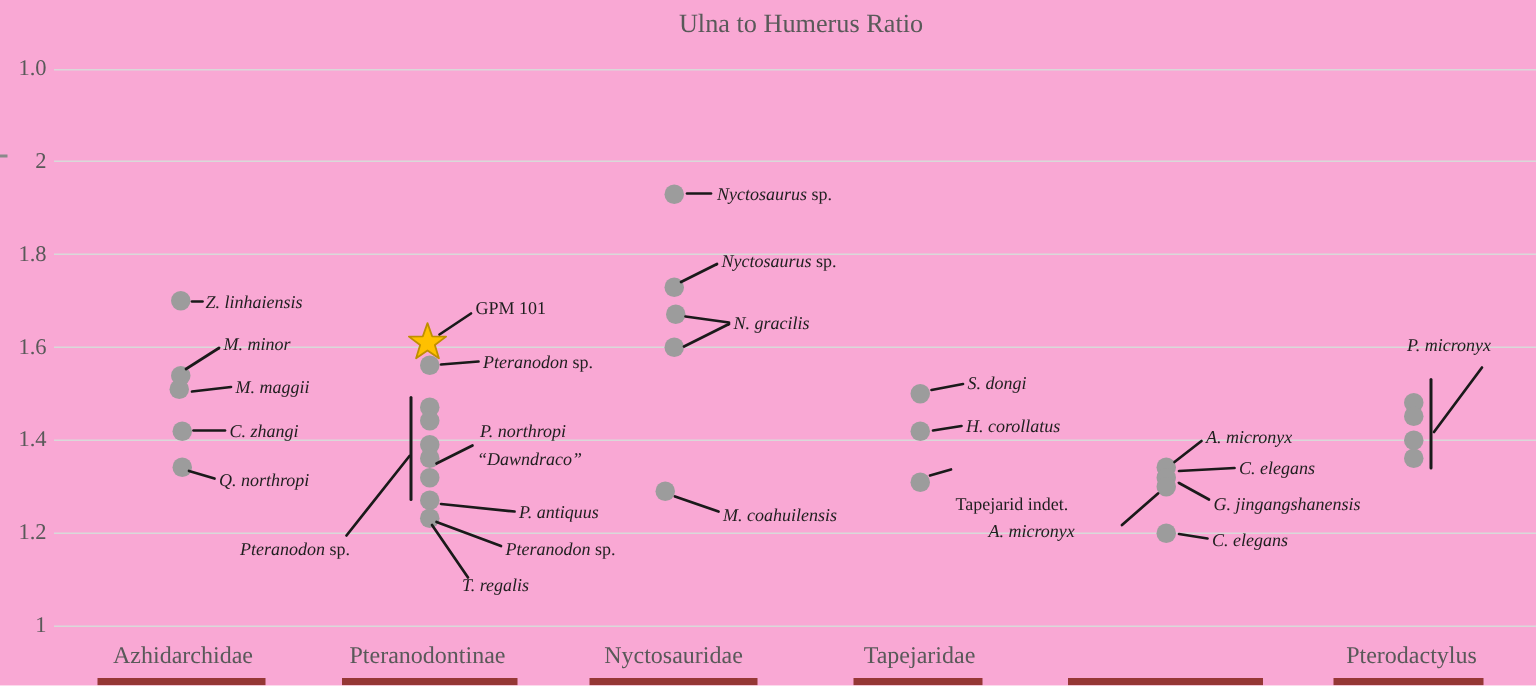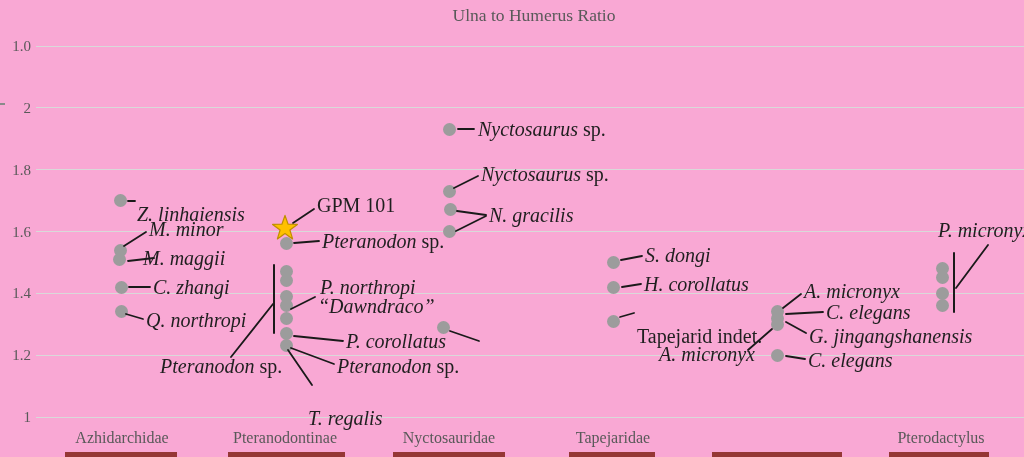--- a/index.html
+++ b/index.html
@@ -7,21 +7,21 @@
          font-family:"Liberation Serif","DejaVu Serif",serif;overflow:hidden;}
   .title{position:absolute;left:534px;top:5px;transform:translateX(-50%);
          font-size:17.5px;color:#595959;white-space:nowrap;z-index:4;}
   .grid{position:absolute;left:36px;width:988px;height:1px;background:#d9d9d9;z-index:1;}
   .ytick{position:absolute;left:0;width:31px;height:20px;line-height:20px;text-align:right;
          font-size:15px;color:#595959;z-index:2;}
   .xcat{position:absolute;top:429px;transform:translateX(-50%);font-size:16px;
         color:#595959;white-space:nowrap;z-index:2;}
   .dot{position:absolute;width:13px;height:13px;border-radius:50%;background:#9c9c9c;z-index:2;}
   #overlay{position:absolute;left:0;top:0;width:1024px;height:457px;z-index:3;pointer-events:none;}
-  .anno{position:absolute;transform:translateY(-50%);font-size:20px;line-height:20px;
+  .anno{position:absolute;transform:translateY(-50%);font-size:12px;line-height:20px;
         color:#1f1f1f;white-space:nowrap;z-index:4;}
   .redbar{position:absolute;top:452px;height:5px;background:#953735;z-index:2;}
   .ydash{position:absolute;left:0;top:103px;width:5px;height:2px;background:#8a8a8a;z-index:2;}
 </style>
 </head>
 <body>
 
 <div id="chart">
   <div class="title">Ulna to Humerus Ratio</div>
   <div class="ydash"></div>
@@ -97,36 +97,37 @@
     <div class="dot" style="left: 606.5px; top: 280.65px; background: rgb(156, 156, 156);"></div>
     <div class="dot" style="left: 606.5px; top: 314.658px; background: rgb(156, 156, 156);"></div>
     <div class="dot" style="left: 770.5px; top: 305.383px; background: rgb(156, 156, 156);"></div>
     <div class="dot" style="left: 770.5px; top: 311.567px; background: rgb(156, 156, 156);"></div>
     <div class="dot" style="left: 770.5px; top: 317.75px; background: rgb(156, 156, 156);"></div>
     <div class="dot" style="left: 770.5px; top: 348.667px; background: rgb(156, 156, 156);"></div>
     <div class="dot" style="left: 935.5px; top: 262.1px; background: rgb(156, 156, 156);"></div>
     <div class="dot" style="left: 935.5px; top: 271.375px; background: rgb(156, 156, 156);"></div>
     <div class="dot" style="left: 935.5px; top: 286.833px; background: rgb(156, 156, 156);"></div>
     <div class="dot" style="left: 935.5px; top: 299.2px; background: rgb(156, 156, 156);"></div>
-    <div class="anno" style="left: 137px; top: 214px; font-family: Liberation Serif, serif;"><span style="font-style: italic;">Z. linhaiensis</span></div>
+    <div class="anno" style="left: 137px; top: 201px; font-family: Liberation Serif, serif;"><span style="font-style: italic;">Z. linhaiensis</span></div>
     <div class="anno" style="left: 149px; top: 229px;"><span style="font-style: italic;">M. minor</span></div>
-    <div class="anno" style="left: 143px; top: 258px;"><span style="font-style: italic;">M. maggii</span></div>
+    <div class="anno" style="left: 157px; top: 258px;"><span style="font-style: italic;">M. maggii</span></div>
     <div class="anno" style="left: 153px; top: 287px;"><span style="font-style: italic;">C. zhangi</span></div>
     <div class="anno" style="left: 146px; top: 320px;"><span style="font-style: italic;">Q. northropi</span></div>
     <div class="anno" style="left: 317px; top: 205px;"><span>GPM 101</span></div>
     <div class="anno" style="left: 322px; top: 241px;"><span style="font-style: italic;">Pteranodon</span><span> sp.</span></div>
     <div class="anno" style="left: 320px; top: 287px;"><span style="font-style: italic;">P. northropi</span></div>
     <div class="anno" style="left: 318px; top: 306px;"><span style="font-style: italic;">“Dawndraco”</span></div>
-    <div class="anno" style="left: 346px; top: 341px;"><span style="font-style: italic;">P. corollatus</span></div>
+    <div class="anno" style="left: 346px; top: 341px;"><span style="font-style: italic;">P. antiquus</span></div>
     <div class="anno" style="left: 337px; top: 366px;"><span style="font-style: italic;">Pteranodon</span><span> sp.</span></div>
-    <div class="anno" style="left: 308px; top: 390px; margin-top: 28px;"><span style="font-style: italic;">T. regalis</span></div>
+    <div class="anno" style="left: 308px; top: 390px;"><span style="font-style: italic;">T. regalis</span></div>
     <div class="anno" style="left: 160px; top: 366px;"><span style="font-style: italic;">Pteranodon</span><span> sp.</span></div>
     <div class="anno" style="left: 478px; top: 129px;"><span style="font-style: italic;">Nyctosaurus</span><span> sp.</span></div>
     <div class="anno" style="left: 481px; top: 174px;"><span style="font-style: italic;">Nyctosaurus</span><span> sp.</span></div>
     <div class="anno" style="left: 489px; top: 215px;"><span style="font-style: italic;">N. gracilis</span></div>
+    <div class="anno" style="left: 482px; top: 343px;"><span style="font-style: italic;">M. coahuilensis</span></div>
     <div class="anno" style="left: 645px; top: 255px;"><span style="font-style: italic;">S. dongi</span></div>
     <div class="anno" style="left: 644px; top: 284px;"><span style="font-style: italic;">H. corollatus</span></div>
     <div class="anno" style="left: 637px; top: 312px; margin-top: 24px;"><span>Tapejarid indet.</span></div>
     <div class="anno" style="left: 804px; top: 291px;"><span style="font-style: italic;">A. micronyx</span></div>
     <div class="anno" style="left: 826px; top: 312px;"><span style="font-style: italic;">C. elegans</span></div>
     <div class="anno" style="left: 809px; top: 336px;"><span style="font-style: italic;">G. jingangshanensis</span></div>
     <div class="anno" style="left: 659px; top: 354px;"><span style="font-style: italic;">A. micronyx</span></div>
     <div class="anno" style="left: 808px; top: 360px;"><span style="font-style: italic;">C. elegans</span></div>
     <div class="anno" style="left: 938px; top: 230px;"><span style="font-style: italic;">P. micronyx</span></div>
     <div class="redbar" style="left: 65px; width: 112px; background: rgb(149, 55, 53);"></div>

